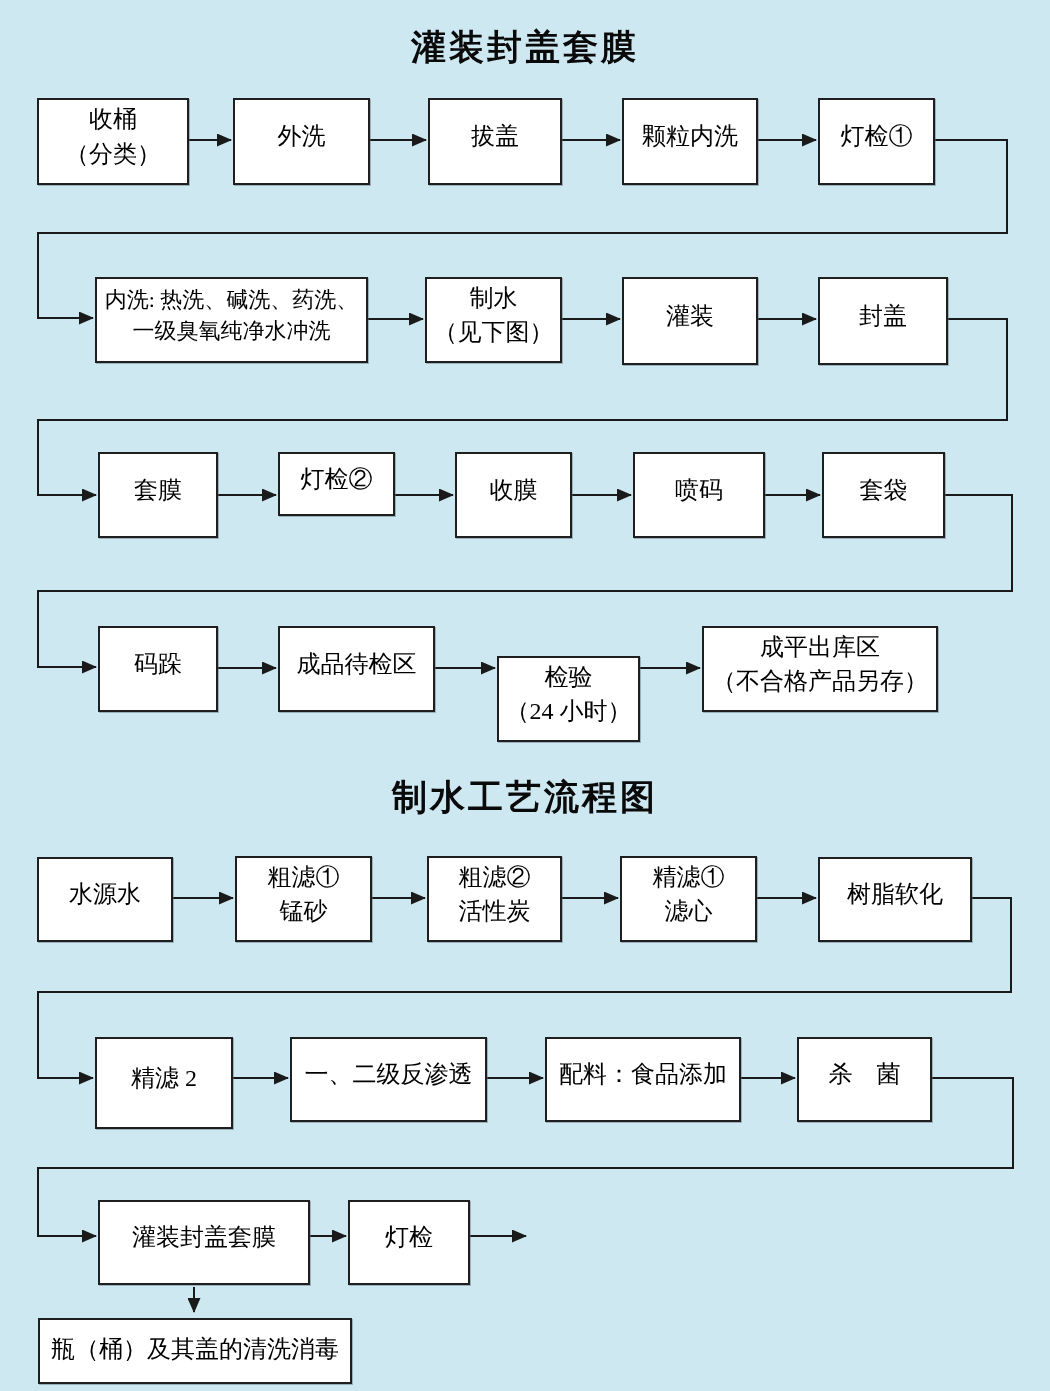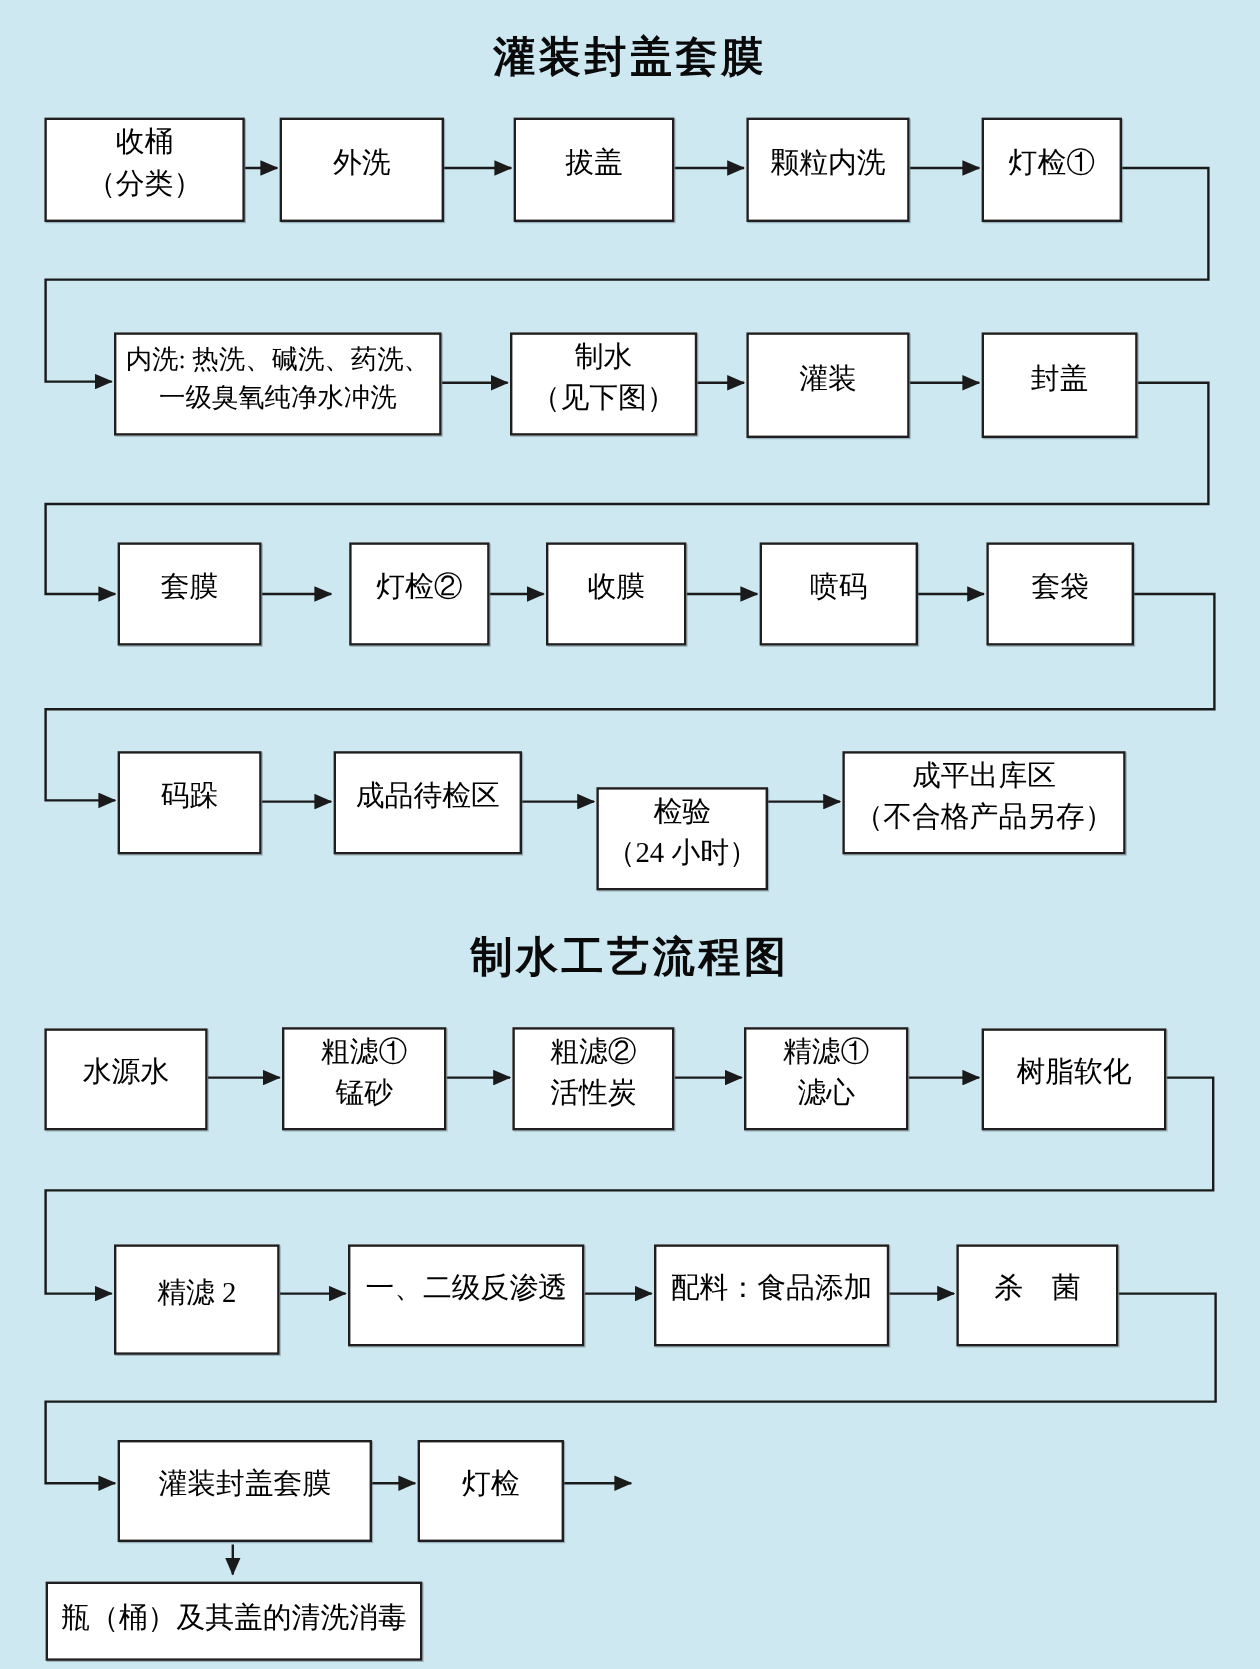--- a/index.html
+++ b/index.html
@@ -99,36 +99,36 @@
 
       <path d="M932 1078 H1013 V1168 H38 V1236 H96" marker-end="url(#ah)"></path>
 
       <path d="M290 1236 H346" marker-end="url(#ah)"></path>
       <path d="M470 1236 H526" marker-end="url(#ah)"></path>
 
       <path d="M194 1287 V1312" marker-end="url(#ah)"></path>
     </g>
   </svg>
 
-  <div class="node" style="left:37px;top:98px;width:167px;height:87px">收桶
+  <div class="node" style="left:37px;top:98px;width:152px;height:87px">收桶
 （分类）</div>
   <div class="node" style="left:233px;top:98px;width:137px;height:87px">外洗</div>
   <div class="node" style="left:428px;top:98px;width:134px;height:87px">拔盖</div>
   <div class="node" style="left:622px;top:98px;width:136px;height:87px">颗粒内洗</div>
   <div class="node" style="left:818px;top:98px;width:117px;height:87px">灯检①</div>
 
   <div class="node small" style="left:95px;top:277px;width:273px;height:86px">内洗: 热洗、碱洗、药洗、
 一级臭氧纯净水冲洗</div>
-  <div class="node" style="left:425px;top:277px;width:156px;height:86px">制水
+  <div class="node" style="left:425px;top:277px;width:137px;height:86px">制水
 （见下图）</div>
   <div class="node" style="left:622px;top:277px;width:136px;height:88px">灌装</div>
   <div class="node" style="left:818px;top:277px;width:130px;height:88px">封盖</div>
 
   <div class="node" style="left:98px;top:452px;width:120px;height:86px">套膜</div>
-  <div class="node" style="left:291px;top:452px;width:117px;height:86px">灯检②</div>
+  <div class="node" style="left:278px;top:452px;width:117px;height:64px">灯检②</div>
   <div class="node" style="left:455px;top:452px;width:117px;height:86px">收膜</div>
   <div class="node" style="left:633px;top:452px;width:132px;height:86px">喷码</div>
   <div class="node" style="left:822px;top:452px;width:123px;height:86px">套袋</div>
 
   <div class="node" style="left:98px;top:626px;width:120px;height:86px">码跺</div>
   <div class="node" style="left:278px;top:626px;width:157px;height:86px">成品待检区</div>
   <div class="node" style="left:497px;top:656px;width:143px;height:86px">检验
 （24 小时）</div>
   <div class="node" style="left:702px;top:626px;width:236px;height:86px">成平出库区
 （不合格产品另存）</div>

